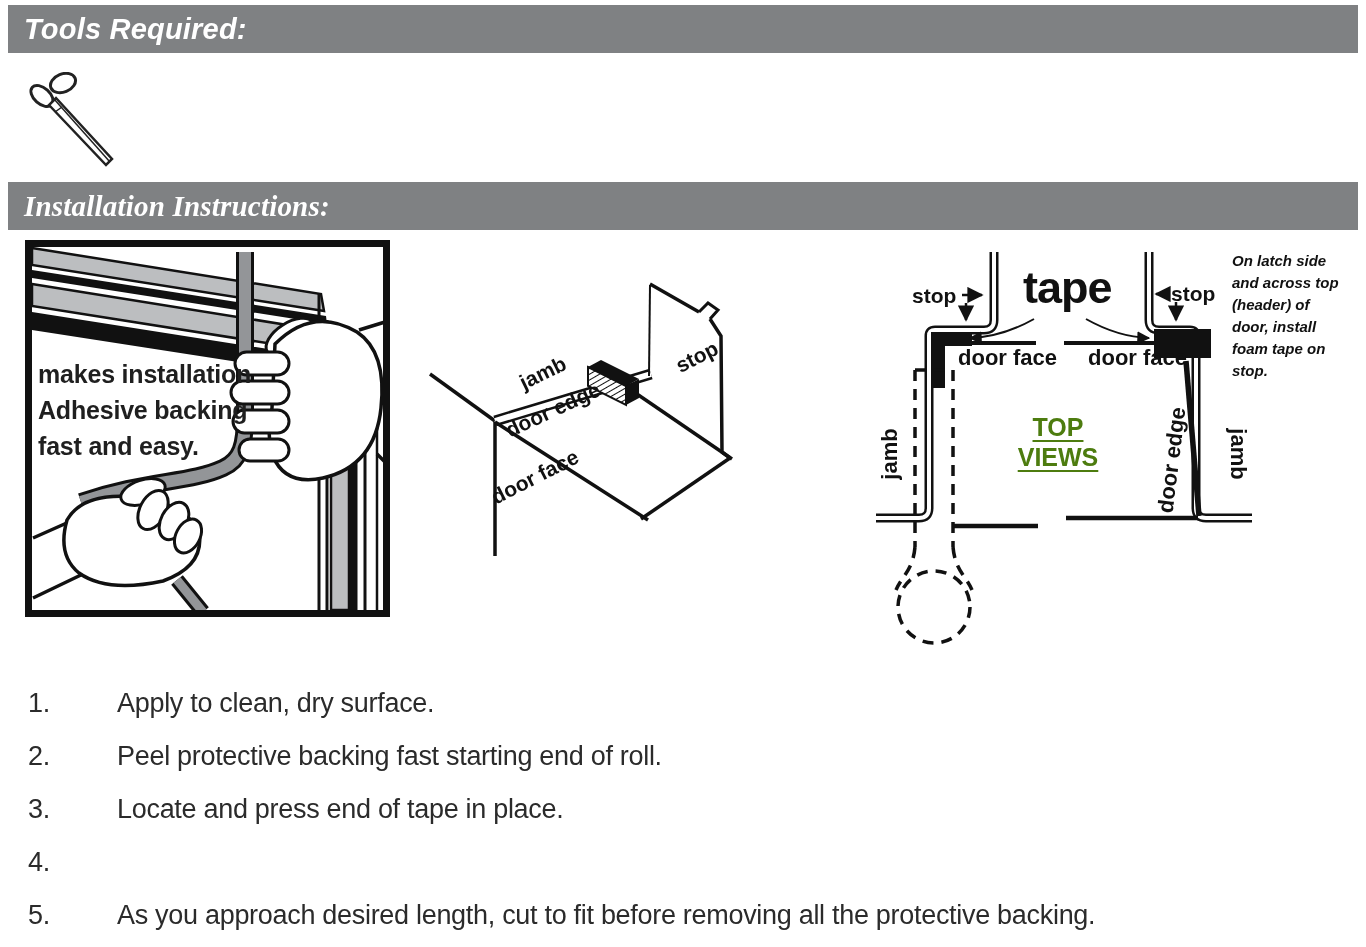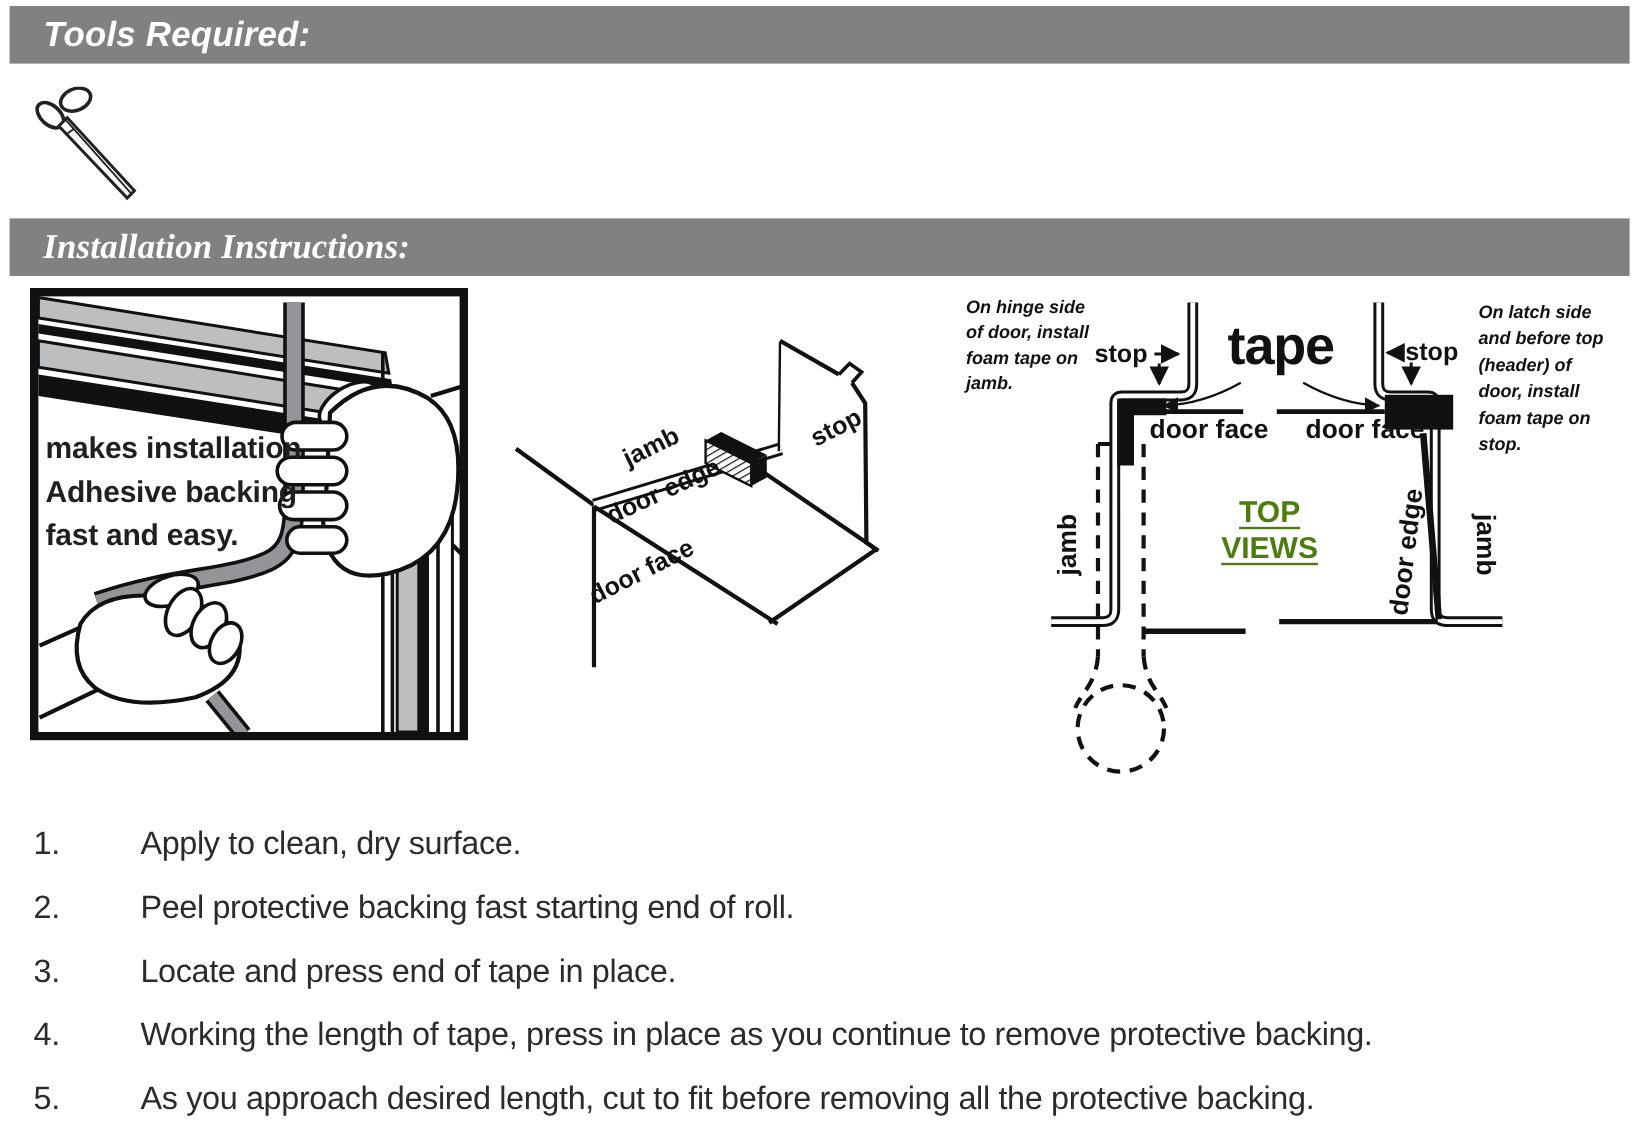--- a/index.html
+++ b/index.html
@@ -2,21 +2,21 @@
 <html><head>
 <meta charset="utf-8">
 <style>
   html,body{margin:0;padding:0;background:#fff;}
   body{
     width:1366px;height:947px;position:relative;overflow:hidden;
     font-family:"Liberation Sans", sans-serif;color:#231f20;
   }
   .bar{
     position:absolute;left:8px;width:1350px;height:48px;background:#7f8183;
-    display:flex;align-items:center;padding-left:28px;box-sizing:border-box;
+    display:flex;align-items:center;padding-left:16px;box-sizing:border-box;
   }
   .bar span{
     color:#ffffff;font-size:29px;font-weight:bold;font-style:italic;
     letter-spacing:.2px;
   }
   #bar-tools{top:5px;}
   #bar-install{top:182px;font-family:Liberation Serif, serif;}
   #scissors{position:absolute;left:25px;top:72px;}
   .fig{position:absolute;}
   .fig svg{position:absolute;left:0;top:0;}
@@ -190,22 +190,21 @@
         <path d="M 389,54 L 376,54"></path>
         <path d="M 396,62 L 396,80"></path>
       </g>
     </g>
 
     <g stroke="#111" stroke-width="2" fill="none" marker-end="url(#ah)">
       <path d="M 254,79 Q 222,97 190,98"></path>
       <path d="M 306,79 Q 338,97 369,98"></path>
     </g>
   </svg>
-  <div class="note" style="left:25px;top:6px;width:114px;">On hinge side of door, install foam tape on jamb.</div>
-  <div class="note" style="left:452px;top:10px;width:112px;line-height:22px;">On latch side and before top (header) of door, install foam tape on stop.</div>
+  <div class="note" style="left:452px;top:10px;width:112px;line-height:22px;">On latch side and across top (header) of door, install foam tape on stop.</div>
   <div class="lbl" id="tape-big" style="left:243px;top:26px;">tape</div>
   <div class="lbl" style="left:132px;top:44px;font-size:21px;">stop</div>
   <div class="lbl" style="left:391px;top:42px;font-size:21px;">stop</div>
   <div class="lbl" style="left:178px;top:105px;font-size:22px;">door face</div>
   <div class="lbl" style="left:308px;top:105px;font-size:22px;">door face</div>
   <div id="top-views">
     <div><span>TOP</span></div>
     <div><span>VIEWS</span></div>
   </div>
   <div class="lbl rot" style="left:110px;top:214px;font-size:22px;transform:translate(-50%,-50%) rotate(-90deg);">jamb</div>
@@ -221,19 +220,18 @@
   <div class="step">
     <span class="num">2.</span>
     <span class="txt">Peel protective backing fast starting end of roll.</span>
   </div>
   <div class="step">
     <span class="num">3.</span>
     <span class="txt">Locate and press end of tape in place.</span>
   </div>
   <div class="step">
     <span class="num">4.</span>
-    <span class="txt">Working the length of tape, press in place as you continue to remove protective backing.</span>
   </div>
   <div class="step">
     <span class="num">5.</span>
     <span class="txt">As you approach desired length, cut to fit before removing all the protective backing.</span>
   </div>
 </div>
 
 </body></html>

